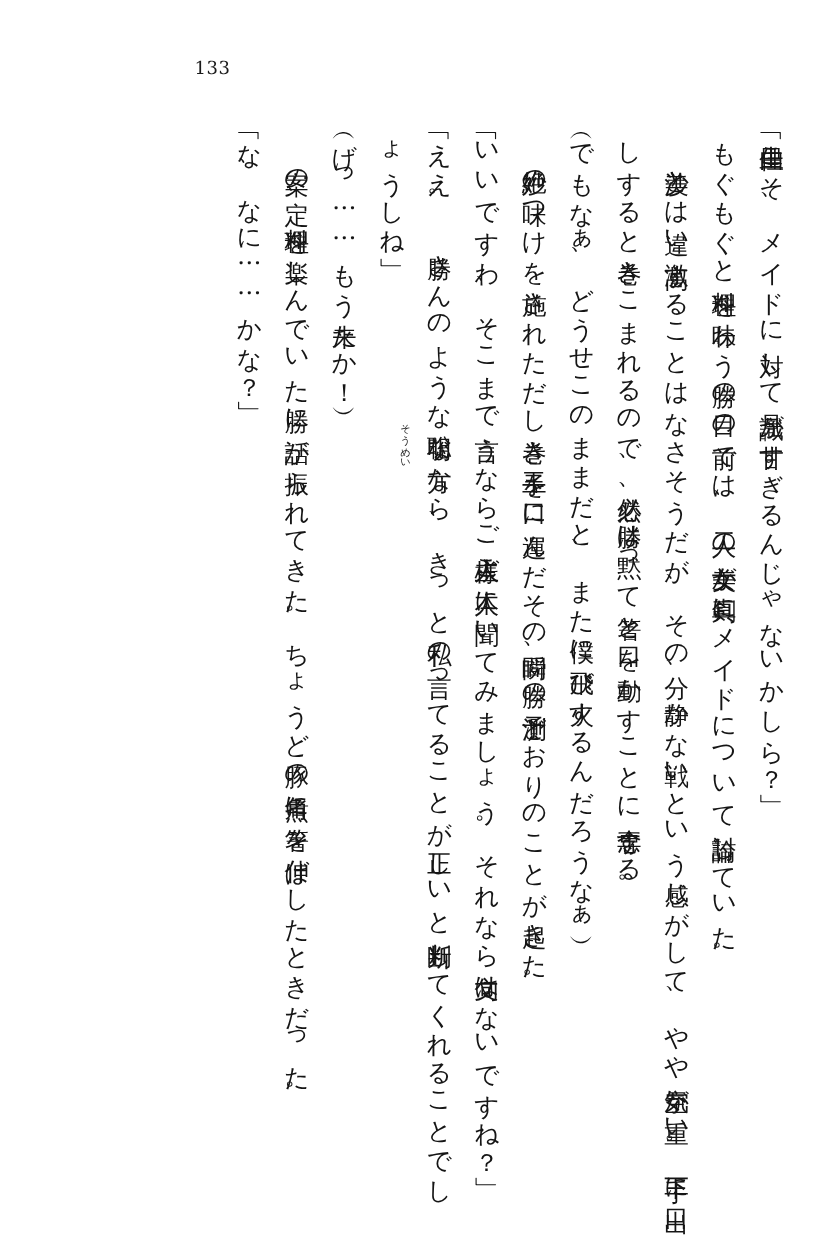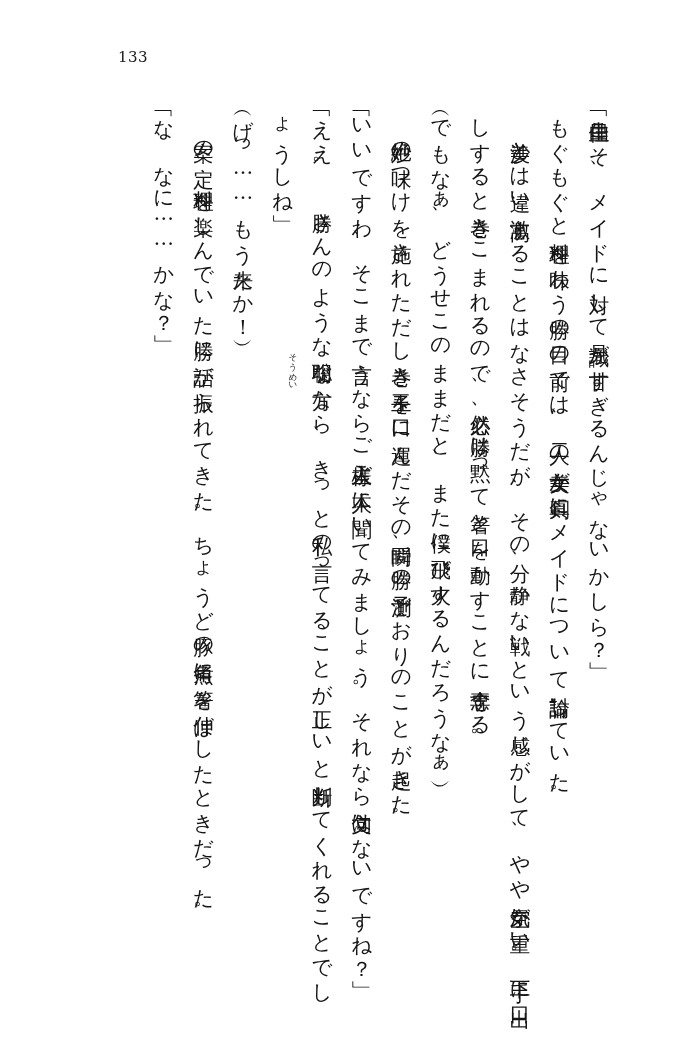--- a/index.html
+++ b/index.html
@@ -13,20 +13,21 @@
     position: relative;
     font-family: "DejaVu Serif", "Liberation Serif", serif;
     color: #111111;
     overflow: hidden;
   }
 
   .page {
     position: absolute;
     inset: 0;
     background: #ffffff;
+    margin-left: 44px;
   }
 
   
   .page-number {
     position: absolute;
     top: 48px;
     left: 118px;
     font-size: 15px;
     letter-spacing: 0.5px;
     color: #1a1a1a;

